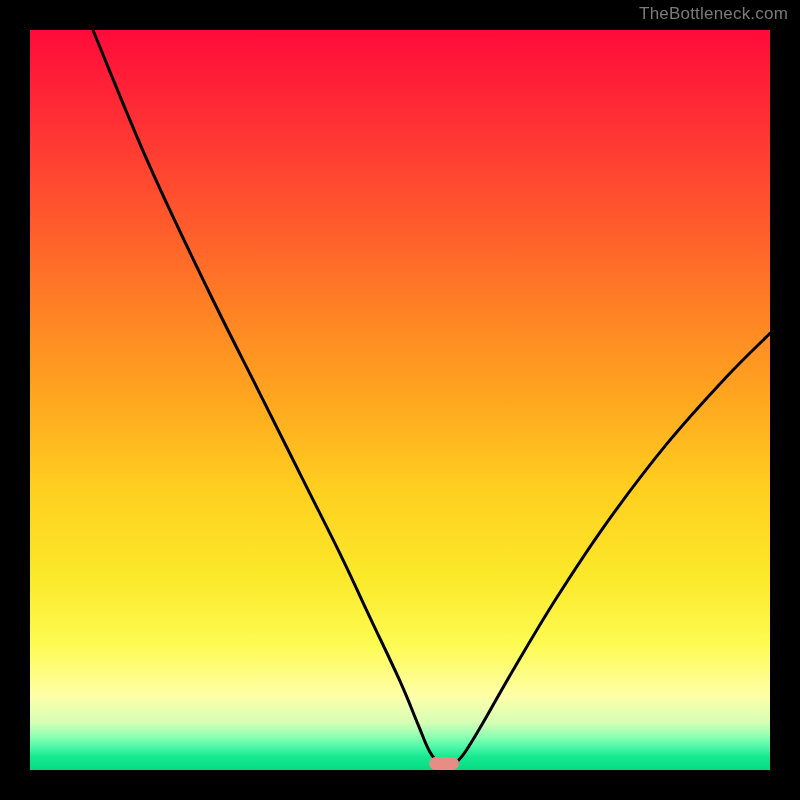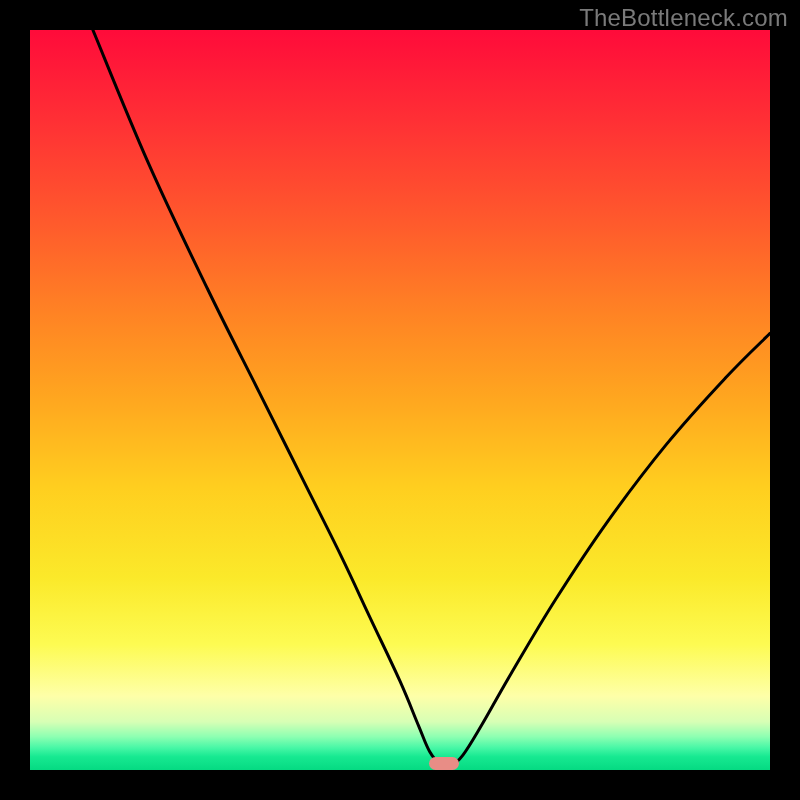--- a/index.html
+++ b/index.html
@@ -39,21 +39,21 @@
       #47f7a6 97%,
       #17e991 98.2%,
       #05da82 100%
     );
   }
   .watermark {
     position: absolute;
     top: 4px;
     right: 12px;
     color: #7a7a7a;
-    font-size: 24px;
+    font-size: 17px;
     letter-spacing: 0.2px;
     user-select: none;
   }
   svg.curve {
     position: absolute;
     left: 0;
     top: 0;
     width: 740px;
     height: 740px;
   }

